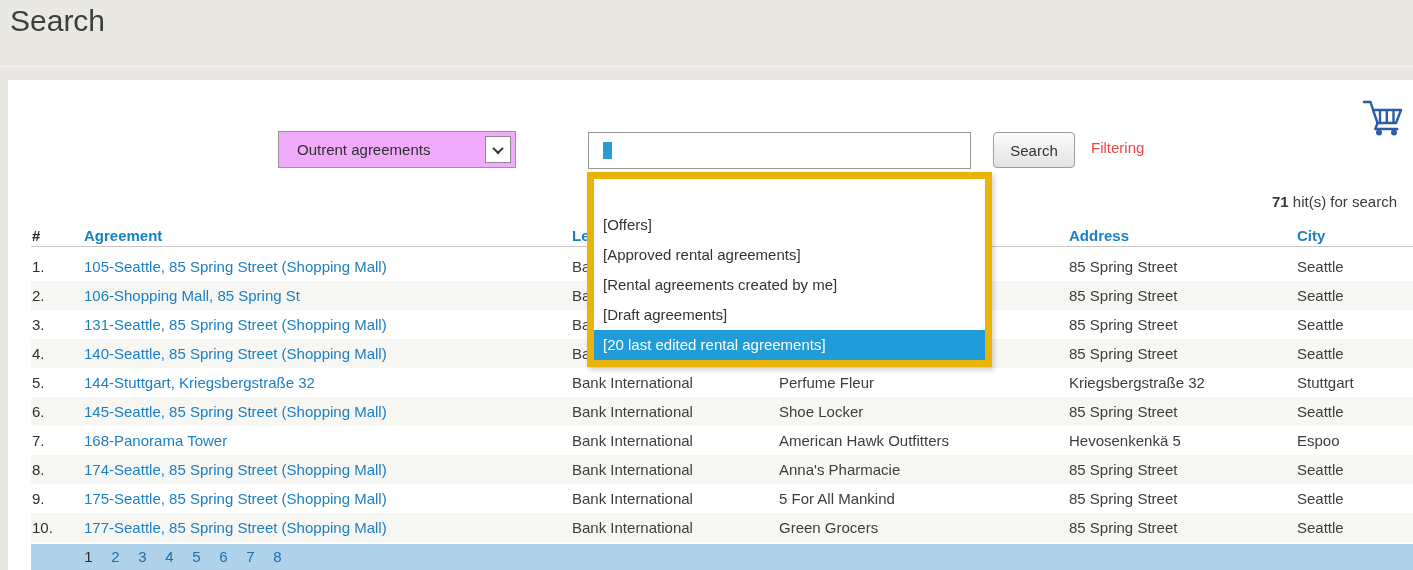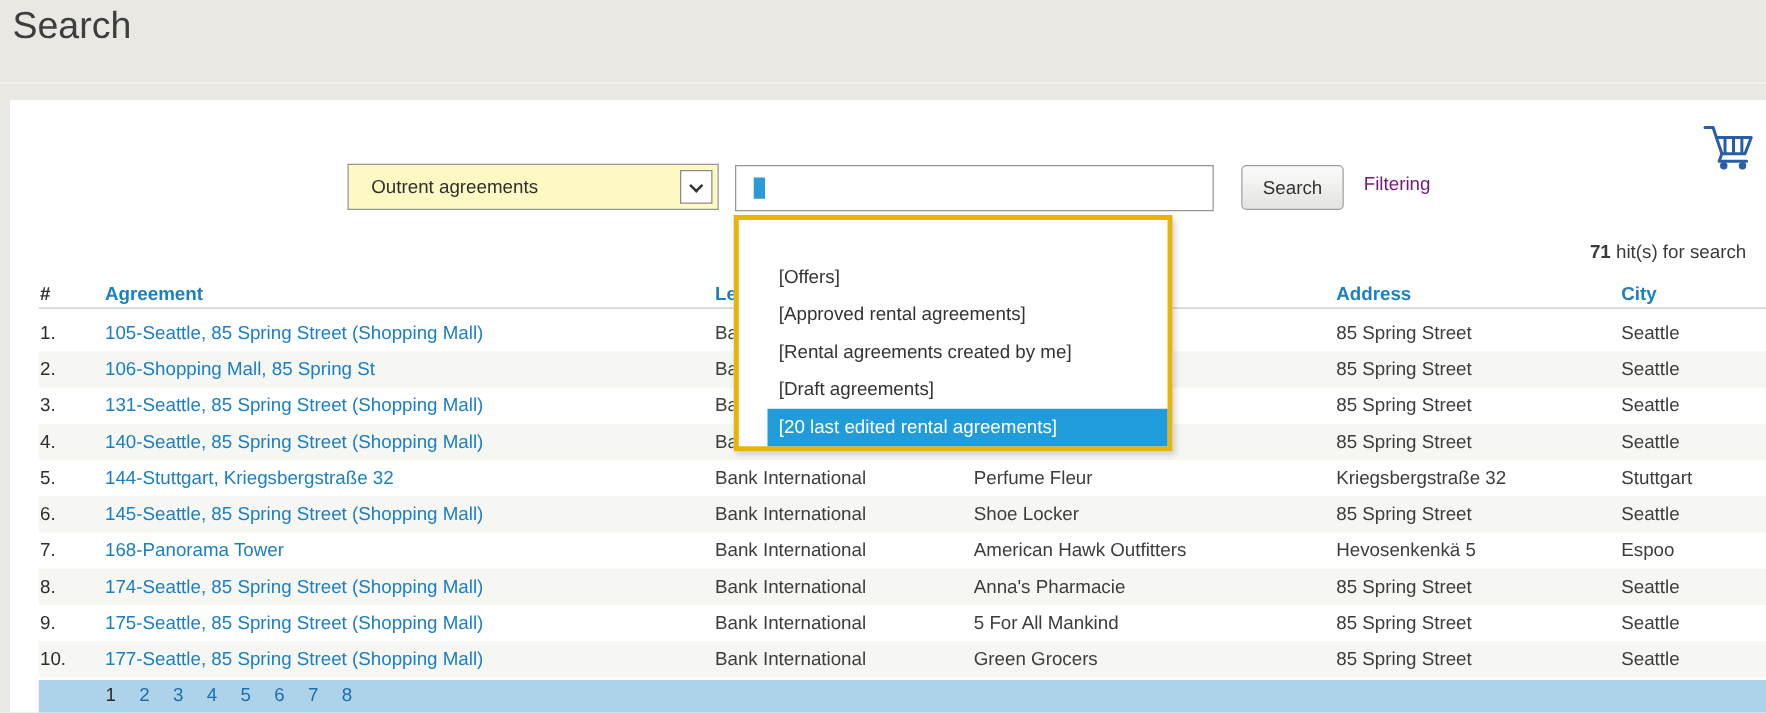--- a/index.html
+++ b/index.html
@@ -6,31 +6,31 @@
   html,body { width:1413px; height:570px; overflow:hidden; position:relative;
     font-family:"Liberation Sans","DejaVu Sans",sans-serif; background:#e9e8e3; }
   a { text-decoration:none; cursor:pointer; }
 
   .top-band { position:absolute; left:0; top:0; width:100%; height:80px; background:#e9e8e3; }
   .page-title { position:absolute; left:10px; top:4px; font-size:30px; font-weight:400; color:#3e3e3e; }
   .band-divider { position:absolute; left:0; top:66px; width:100%; height:1px; background:#f7f6f2; }
 
   .panel { position:absolute; left:8px; top:80px; right:0; bottom:0; background:#ffffff; }
 
-  .select-box { position:absolute; left:270px; top:51px; width:297px; height:37px; background:#fef9c3; border:1px solid #969696; cursor:pointer; }
+  .select-box { position:absolute; left:270px; top:51px; width:238px; height:37px; background:#f0abfc; border:1px solid #969696; cursor:pointer; }
   .select-label { position:absolute; left:18px; top:9px; font-size:15px; color:#2f2f2f; white-space:nowrap; }
   .arrow-btn { position:absolute; right:4px; top:4px; width:26px; height:27px; border:1px solid #8a8a8a; background:#fff; display:flex; align-items:center; justify-content:center; }
   .chev { width:8px; height:8px; border-right:2px solid #333; border-bottom:2px solid #333; transform:rotate(45deg) translate(-1px,-1px); }
 
   .search-input { position:absolute; left:580px; top:52px; width:383px; height:37px; border:1px solid #969696; font-size:15px; padding:0 10px; outline:none; background:#fff; font-family:inherit; }
   .caret-block { position:absolute; left:595px; top:62px; width:9px; height:17px; background:#2b9bd7; z-index:5; }
 
   .search-btn { position:absolute; left:985px; top:52px; width:82px; height:36px; border:1px solid #9d9d9d; border-radius:4px;
     background:linear-gradient(#fbfbfb,#e3e3e1); font-size:15px; color:#333; font-family:inherit; cursor:pointer; }
-  .filtering-link { position:absolute; left:1083px; top:59px; font-size:15px; color:#701a75; }
+  .filtering-link { position:absolute; left:1083px; top:59px; font-size:15px; color:#ef4444; }
 
   .cart { position:absolute; left:1354px; top:18px; width:44px; height:40px; cursor:pointer; }
 
   .hits { position:absolute; right:16px; top:113px; font-size:15px; color:#3a3a3a; }
   .hits b { font-weight:bold;text-align:center; }
 
   .table { position:absolute; left:23px; right:0; top:145px; }
   .thead { display:grid; grid-template-columns:53px 488px 207px 290px 228px auto; height:22px; line-height:22px; border-bottom:1px solid #c8c8c8; }
   .th { font-size:15px; font-weight:bold; color:#1b7fc3; white-space:nowrap; overflow:hidden; }
   .th.th-num { color:#2e2e2e; padding-left:1px; }
@@ -38,22 +38,22 @@
   .tr { display:grid; grid-template-columns:53px 488px 207px 290px 228px auto; height:29px; line-height:29px; }
   .tr:nth-child(even) { background:#f6f6f3; }
   .td { font-size:15px; color:#3d3d3d; white-space:nowrap; overflow:hidden; }
   .td-num { color:#2e2e2e; padding-left:1px; }
   .td-agreement a { color:#1b7fc3;text-align:right; }
 
   .pagination { position:absolute; left:23px; right:0; top:464px; height:41px; background:#aed2ea; font-size:15px; line-height:25px; padding-left:44px; }
   .page { display:inline-block; width:27px; text-align:center; color:#1b6fb0; }
   .page.current { color:#2c2c2c; }
 
-  .suggestions { position:absolute; left:579px; top:92px; width:351px; background:#fff; border:4px solid #eab308;
-    padding-top:31px; z-index:30; box-shadow:2px 3px 5px rgba(0,0,0,0.18);padding-left:23px; }
+  .suggestions { position:absolute; left:579px; top:92px; width:405px; background:#fff; border:7px solid #eab308;
+    padding-top:31px; z-index:30; box-shadow:2px 3px 5px rgba(0,0,0,0.18); }
   .suggestion { height:30px; line-height:30px; padding-left:9px; font-size:15px; color:#333; cursor:pointer; white-space:nowrap; }
   .suggestion.selected { background:#1f9cd9; color:#fff; }
 </style>
 </head>
 <body>
 
 <div class="top-band">
   <h1 class="page-title">Search</h1>
   <div class="band-divider"></div>
 </div>

